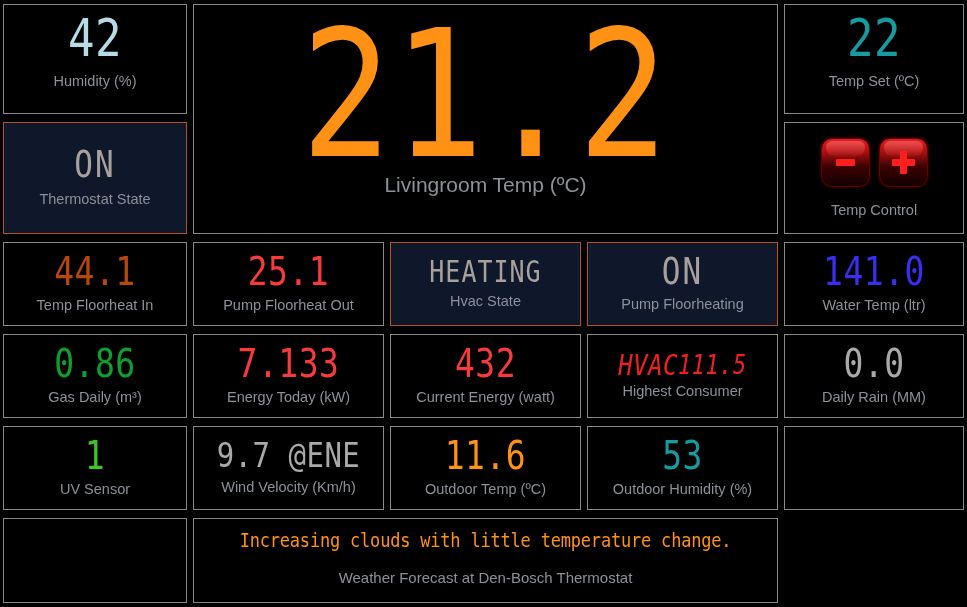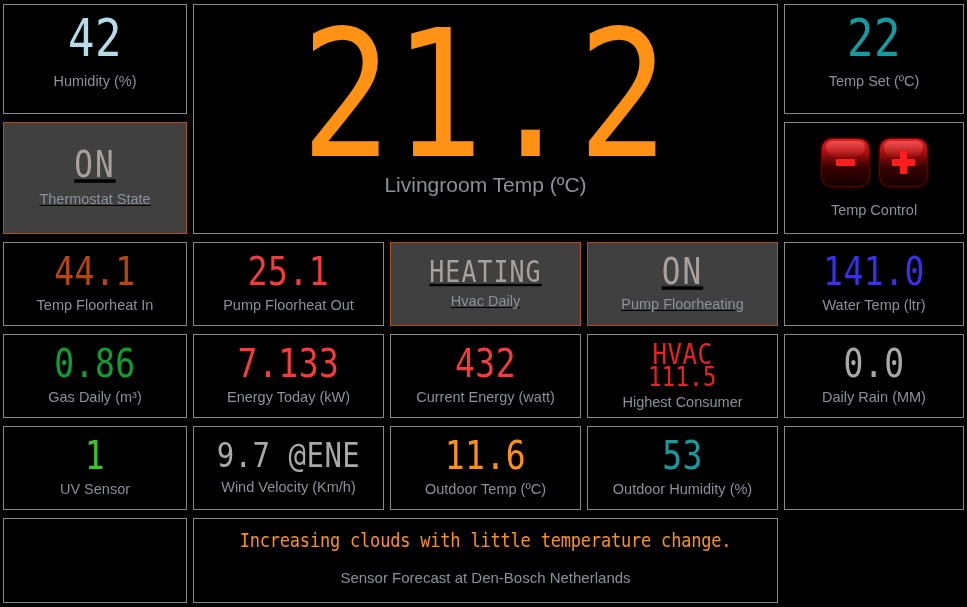--- a/index.html
+++ b/index.html
@@ -33,23 +33,22 @@
     border: 1px solid #888;
     background: #000;
     display: flex;
     flex-direction: column;
     align-items: center;
     justify-content: center;
     box-sizing: border-box;
     overflow: hidden;
   }
   .tile.hot {
-    background: #404040;
+    background: #0f172a;
     border-color: #b25020;
-    text-decoration: underline;
   }
   .tile.blank {
     justify-content: center;
   }
 
   
   .val {
     font-family: "DejaVu Sans Mono", "Liberation Mono", monospace;
     font-weight: 400;
     letter-spacing: 0.5px;
@@ -142,24 +141,25 @@
     position: absolute;
     background: #ff1e1e;
     border-radius: 1px;
   }
   .glyph-plus::before { left: 0; top: 8px; width: 23px; height: 7px; }
   .glyph-plus::after  { top: 0; left: 8px; width: 7px; height: 23px; }
 
   
   .stack {
     display: flex;
-    flex-direction: column;
+    flex-direction: row;
     align-items: center;
     line-height: 1.05;
     margin-bottom: 6px;
+    font-style: italic;
   }
   .stack .val { margin-bottom: 0; }
 
   
   .forecast {
     grid-column: 2 / 5;
     grid-row: 6;
     justify-content: center;
   }
   .forecast .fc-text {
@@ -217,21 +217,21 @@
     <div class="lbl">Temp Floorheat In</div>
   </div>
 
   <div class="tile rowcell">
     <div class="val v-medium" style="color:#f93a3a">25.1</div>
     <div class="lbl">Pump Floorheat Out</div>
   </div>
 
   <div class="tile hot rowcell">
     <div class="val v-stack-1" style="color:#a8a09c; font-size:25px; letter-spacing:1px">HEATING</div>
-    <div class="lbl">Hvac Daily</div>
+    <div class="lbl">Hvac State</div>
   </div>
 
 
   <div class="tile hot rowcell">
     <div class="val v-state" style="color:#a8a09c">ON</div>
     <div class="lbl">Pump Floorheating</div>
   </div>
 
   <div class="tile rowcell">
     <div class="val v-medium" style="color:#3a2ef0">141.0</div>
@@ -283,18 +283,18 @@
 
   <div class="tile rowcell">
     <div class="val v-medium" style="color:#169ba0">53</div>
     <div class="lbl">Outdoor Humidity (%)</div>
   </div>
 
   <div class="tile blank"></div>
 
   <div class="tile forecast">
     <div class="fc-text" style="color:#ff9114">Increasing clouds with little temperature change.</div>
-    <div class="lbl">Sensor Forecast at Den-Bosch Netherlands</div>
+    <div class="lbl">Weather Forecast at Den-Bosch Thermostat</div>
   </div>
 
   <div class="tile blank"></div>
 
 </div>
 
 </body></html>

